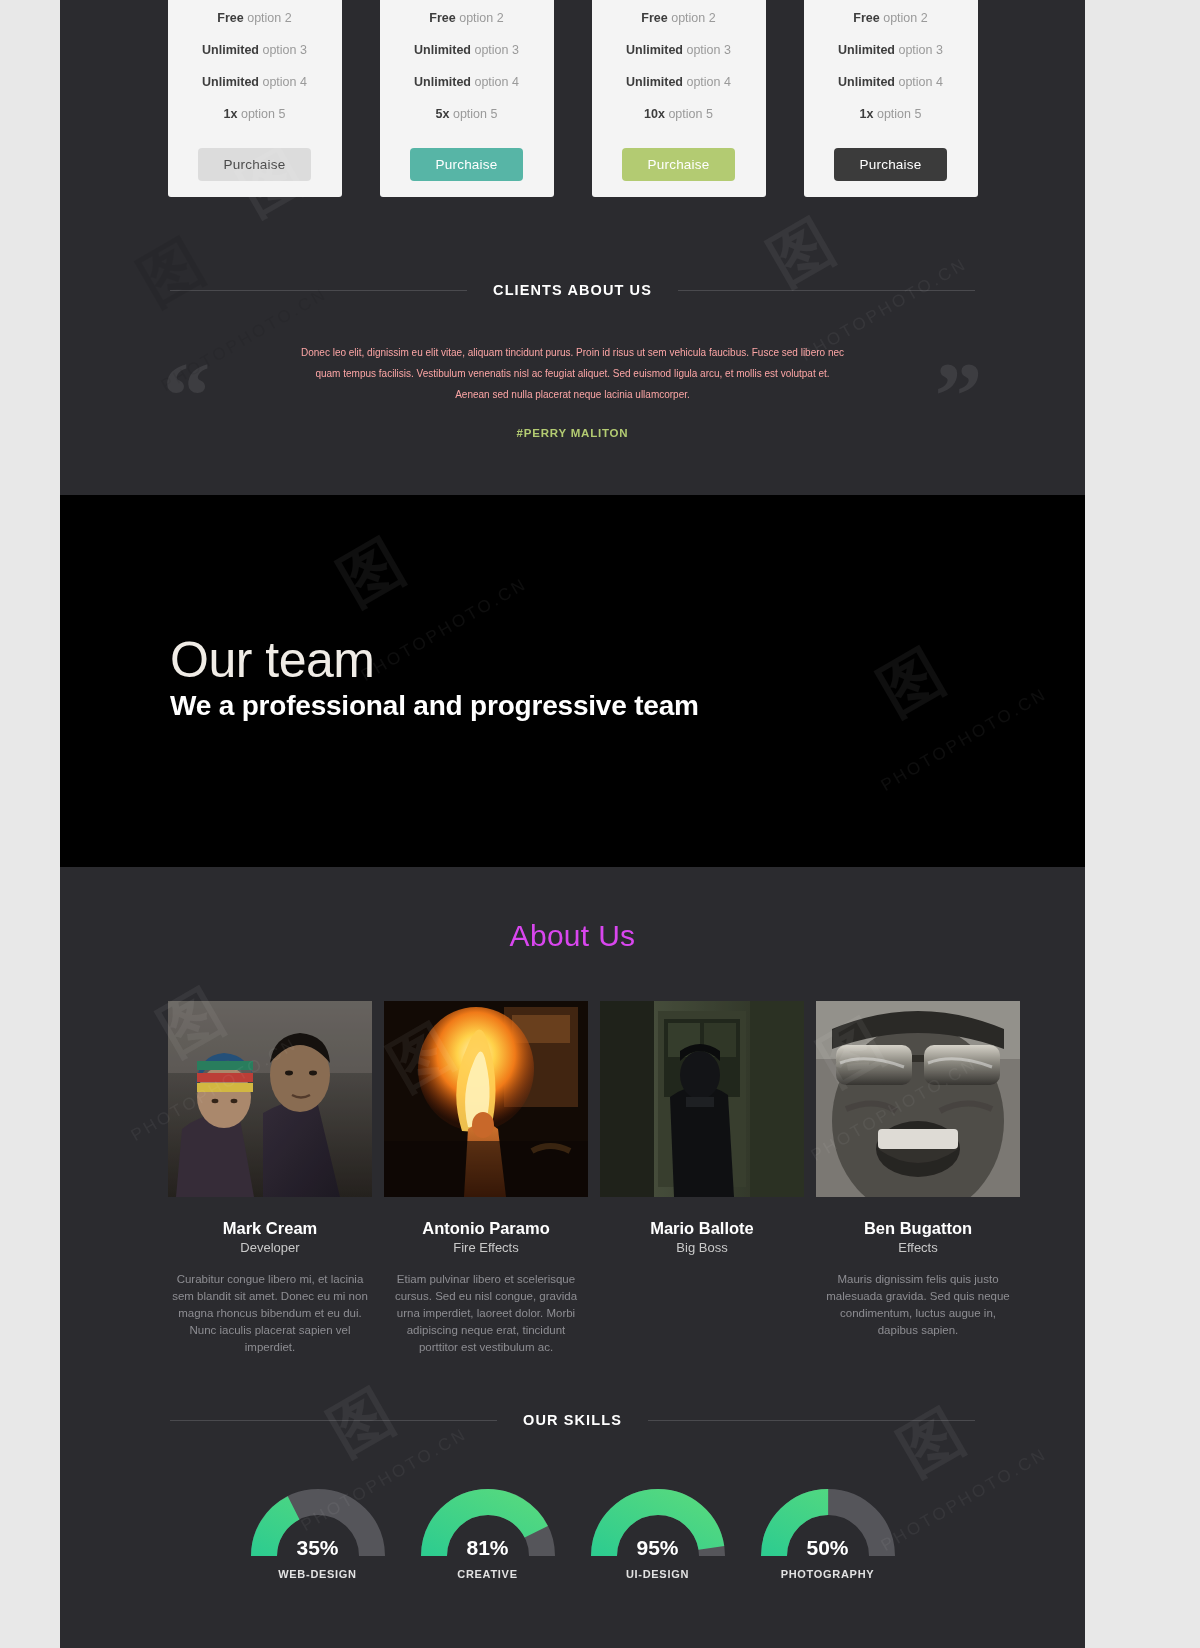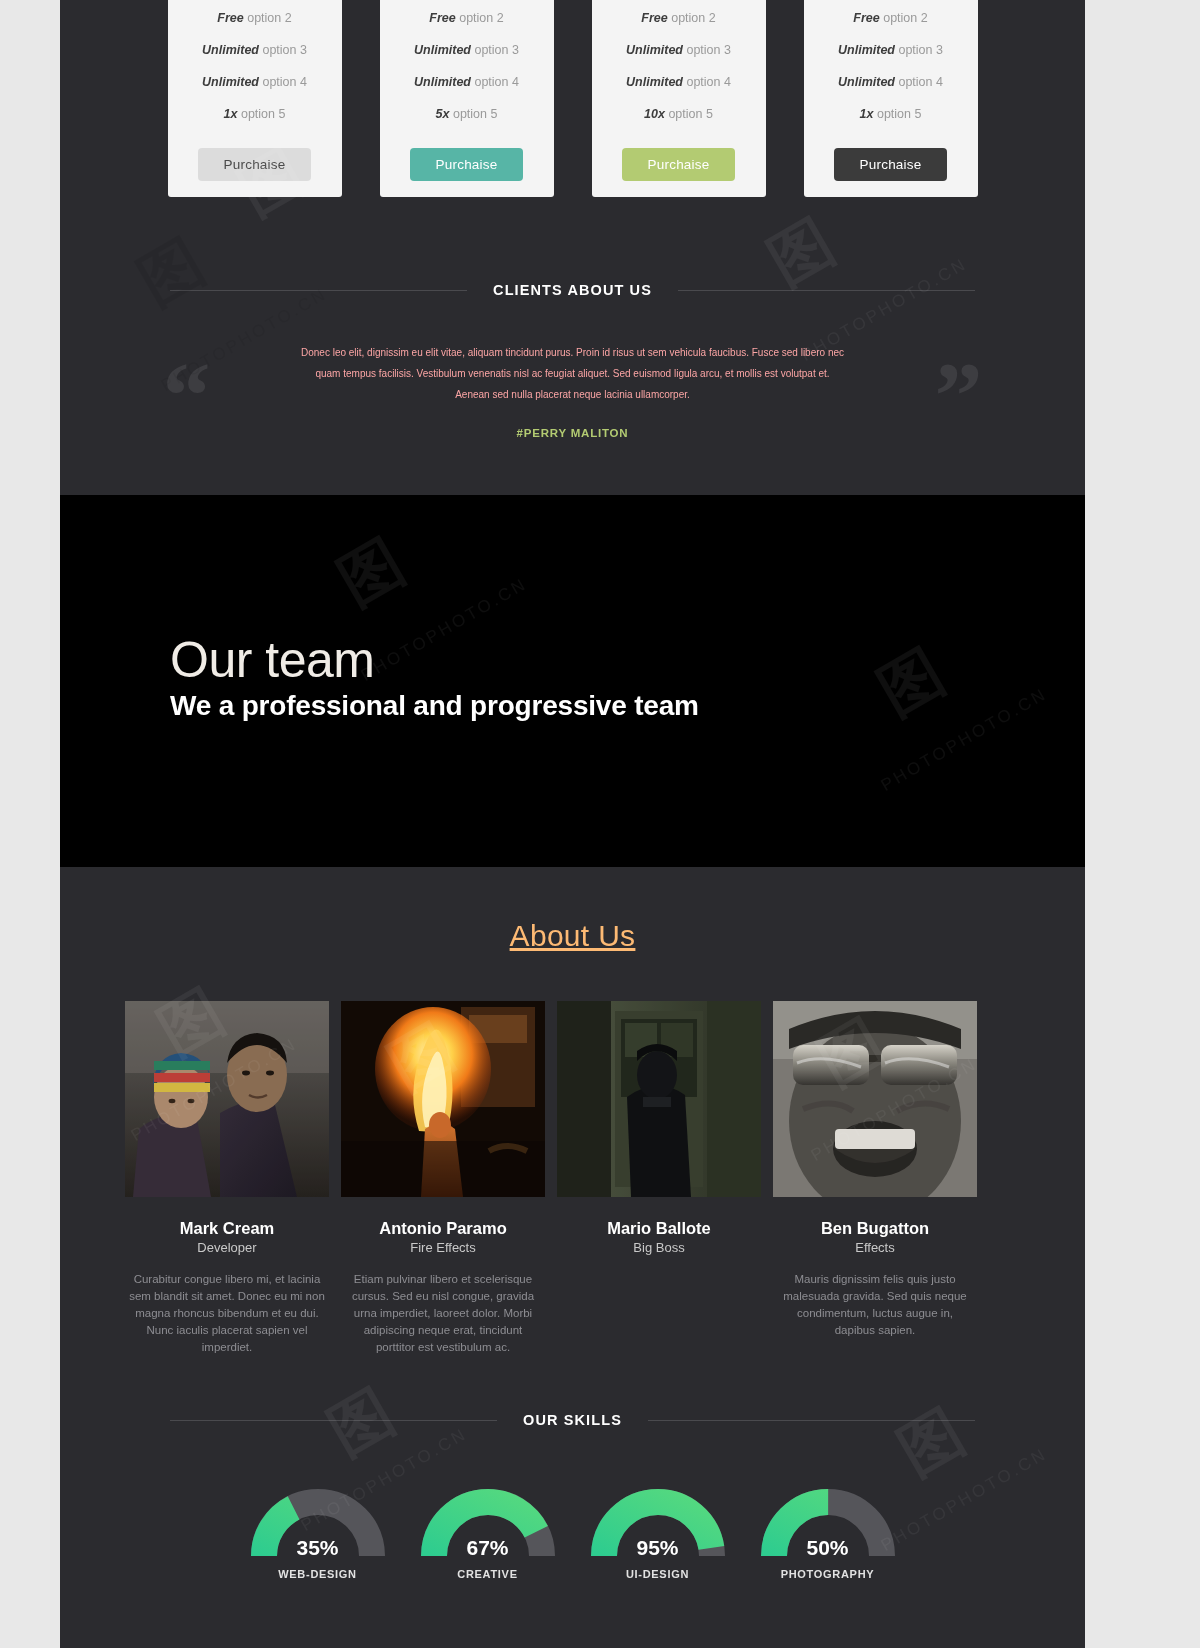--- a/index.html
+++ b/index.html
@@ -47,21 +47,21 @@
     border-radius: 3px;
     padding: 48px 10px 16px;
     text-align: center;
   }
   .feat {
     font-size: 12.5px;
     color: #9a9a9a;
     line-height: 32px;
     white-space: nowrap;
   }
-  .feat b { color: #3d3d3d; font-weight: bold; font-style: italic; }
+  .feat b { color: #3d3d3d; font-weight: bold; }
   .buy {
     display: inline-block;
     margin-top: 18px;
     padding: 9px 26px;
     border: none;
     border-radius: 4px;
     font-size: 13.5px;
     font-family: "Liberation Sans", sans-serif;
     color: #ffffff;
     cursor: pointer;
@@ -148,27 +148,26 @@
     color: #ffffff;
     letter-spacing: -0.2px;
   }
 
   
   .about { padding: 52px 0 0; }
   .about-title {
     text-align: center;
     font-size: 30px;
     font-weight: normal;
-    color: #fdba74;
+    color: #d946ef;
     letter-spacing: .3px;
-    text-decoration: underline;
   }
   .team-grid {
     display: flex;
-    justify-content: flex-end;
+    justify-content: space-between;
     gap: 12px;
     margin-top: 44px;
     padding: 4px 108px;
   }
   .member { width: 204px; }
   .photo {
     width: 204px;
     height: 196px;
     overflow: hidden;
     position: relative;
@@ -478,21 +477,21 @@
           <svg width="136" height="80" viewBox="0 0 136 80">
             <defs>
                 <linearGradient id="g1" x1="0" y1="1" x2="1" y2="0">
                   <stop offset="0" stop-color="#2ecc8f"></stop>
                   <stop offset="1" stop-color="#56d97f"></stop>
                 </linearGradient>
               </defs>
             <path d="M14 76 A54 54 0 0 1 122 76" fill="none" stroke="#55555a" stroke-width="26"></path>
             <path class="arc-fill" d="M14 76 A54 54 0 0 1 122 76" fill="none" stroke="url(#g1)" stroke-width="26" style="stroke-dasharray: 169.67; stroke-dashoffset: 25.4505;"></path>
           </svg>
-          <div class="gauge-val">67%</div>
+          <div class="gauge-val">81%</div>
           <div class="gauge-label">CREATIVE</div>
         </div>
 
         <div class="gauge">
           <svg width="136" height="80" viewBox="0 0 136 80">
             <defs>
                 <linearGradient id="g2" x1="0" y1="1" x2="1" y2="0">
                   <stop offset="0" stop-color="#2ecc8f"></stop>
                   <stop offset="1" stop-color="#56d97f"></stop>
                 </linearGradient>

